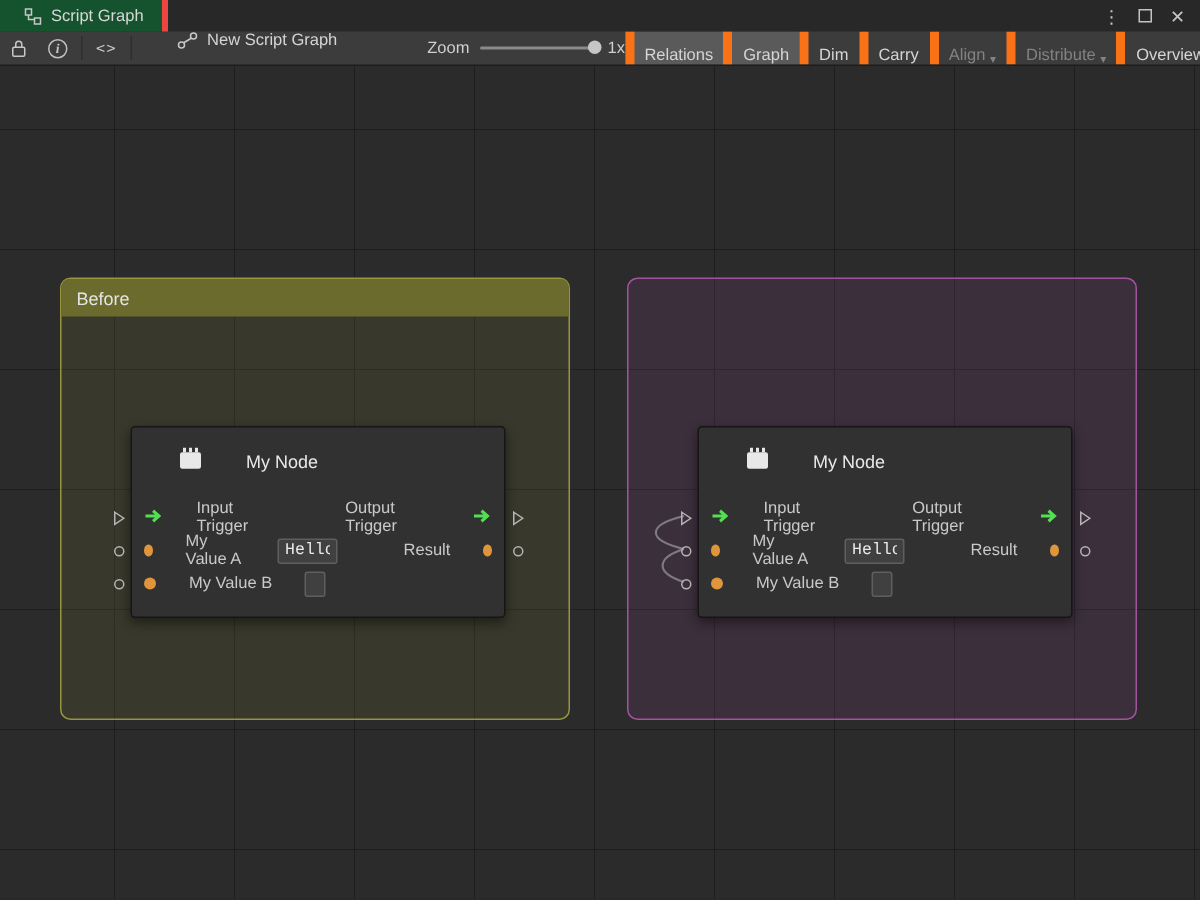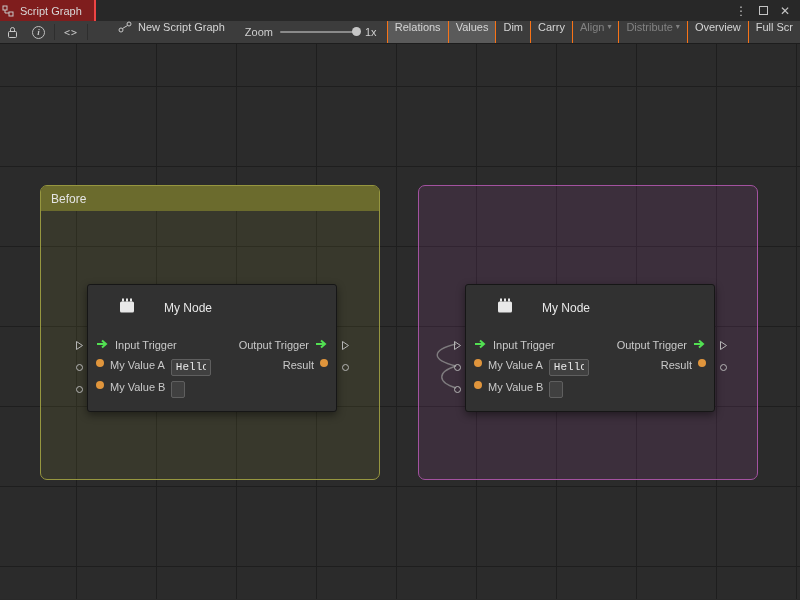--- a/index.html
+++ b/index.html
@@ -1,43 +1,43 @@
 <!DOCTYPE html>
 <html><head>
 <meta charset="utf-8">
 <style>
   *{box-sizing:border-box;margin:0;padding:0}
   html,body{width:800px;height:600px;overflow:hidden;background:#292929;
     font-family:"Liberation Sans",sans-serif;font-size:12px;color:#d2d2d2}
 
   
   .tabbar{height:21px;background:#282828;display:flex;align-items:stretch}
-  .tab{display:flex;align-items:center;gap:6px;background:#7f1d1d;padding:0 12px 0 2px;
-    font-size:11px;color:#d8d8d8;border-right:2px solid #ef4444}
+  .tab{display:flex;align-items:center;gap:6px;background:#14532d;padding:0 12px 0 16px;
+    font-size:11px;color:#d8d8d8;border-right:4px solid #ef4444}
   .tab svg{display:block}
   .win-icons{margin-left:auto;display:flex;align-items:center;gap:12px;padding-right:10px;color:#c4c4c4}
   .win-icons .glyph{font-size:12px;line-height:1;cursor:default}
   .maxbox{width:9px;height:9px;border:1px solid #c4c4c4;display:inline-block}
 
   
   .toolbar{height:23px;background:#3c3c3c;border-bottom:1px solid #1d1d1d;
     display:flex;align-items:stretch;font-size:11px;overflow:hidden;white-space:nowrap}
   .toolbar>*{flex-shrink:0}
   .tb-icon{display:flex;align-items:center;padding:0 7px;color:#c8c8c8}
   .tb-sep{width:1px;background:#2e2e2e;margin:3px 2px}
   .info-circle{width:13px;height:13px;border:1px solid #c0c0c0;border-radius:50%;
     display:flex;align-items:center;justify-content:center;font-size:9px;font-weight:bold;
     font-family:"Liberation Serif",serif;font-style:italic}
   .code-glyph{letter-spacing:1px;font-family:"DejaVu Sans Mono",monospace;font-size:10px}
   .graph-name{display:flex;align-items:flex-start;gap:6px;margin-left:28px;color:#d5d5d5}
-  .zoom-wrap{display:flex;align-items:center;gap:7px;margin-left:20px;color:#cfcfcf}
+  .zoom-wrap{display:flex;align-items:center;gap:7px;margin-left:60px;color:#cfcfcf}
   .zoom-track{width:78px;height:2px;background:#8a8a8a;position:relative;border-radius:1px}
   .zoom-handle{position:absolute;right:-3px;top:-4px;width:9px;height:9px;border-radius:50%;background:#c6c6c6}
   .tb-buttons{margin-left:auto;display:flex;align-items:stretch}
-  .tbtn{display:flex;align-items:flex-start;gap:3px;padding:0 7px;border-left:1px solid #f97316;
+  .tbtn{display:flex;align-items:flex-end;gap:3px;padding:0 7px;border-left:6px solid #f97316;
     color:#d5d5d5;cursor:default}
   .tbtn.active{background:#5a5a5a}
   .tbtn.disabled{color:#828282}
   .caret{font-size:8px;position:relative;top:1px}
 
   
   .canvas{position:relative;width:800px;height:555px;background:#2b2b2b;
     background-image:
       linear-gradient(to right,#1e1e1e 1px,transparent 1px),
       linear-gradient(to bottom,#1e1e1e 1px,transparent 1px);
@@ -53,21 +53,21 @@
   .group-after .group-header{background:#703070}
 
   
   .node{position:absolute;left:46px;top:98px;width:250px;height:128px;background:#313131;
     border:1px solid #161616;border-radius:3px;box-shadow:0 3px 8px rgba(0,0,0,.45)}
   .node-header{position:absolute;top:10px;left:28px;display:flex;align-items:center;gap:26px}
   .node-title{font-size:12px;color:#e8e8e8}
   .prow{position:absolute;left:-18px;right:-18px;height:22px;display:flex;align-items:center}
   .prow.r1{top:49px}.prow.r2{top:71px}.prow.r3{top:93px}
   .outer{width:18px;display:flex;justify-content:center;align-items:center}
-  .inner{flex:1;display:flex;gap:6px;padding:0 8px;color:#c9c9c9;font-size:11px}
+  .inner{flex:1;display:flex;align-items:center;gap:22px;padding:0 8px;color:#c9c9c9;font-size:11px}
   .spacer{flex:1}
   .circle-port{width:7px;height:7px;border:1px solid #b5b5b5;border-radius:50%}
   .dot{width:8px;height:8px;border-radius:50%;background:#e0953c}
   .vfield{height:17px;background:#404040;border:1px solid #5f5f5f;border-radius:2px;
     color:#e8e8e8;font-size:11px;padding:0 4px;font-family:Liberation Mono, monospace}
   .vfield.small{width:14px}
   .vfield.hello{width:40px}
   .wires{position:absolute;left:0;top:0;pointer-events:none}
 </style>
 </head>
@@ -122,21 +122,21 @@
       <span class="zoom-handle"></span>
     </span>
     <span>1x</span>
   </span>
 
   <span class="tb-buttons">
     <span class="tbtn active">
       <span>Relations</span>
     </span>
     <span class="tbtn active">
-      <span>Values</span>
+      <span>Graph</span>
     </span>
     <span class="tbtn">
       <span>Dim</span>
     </span>
     <span class="tbtn">
       <span>Carry</span>
     </span>
     <span class="tbtn disabled">
       <span>Align</span>
       <span class="caret">▾</span>

